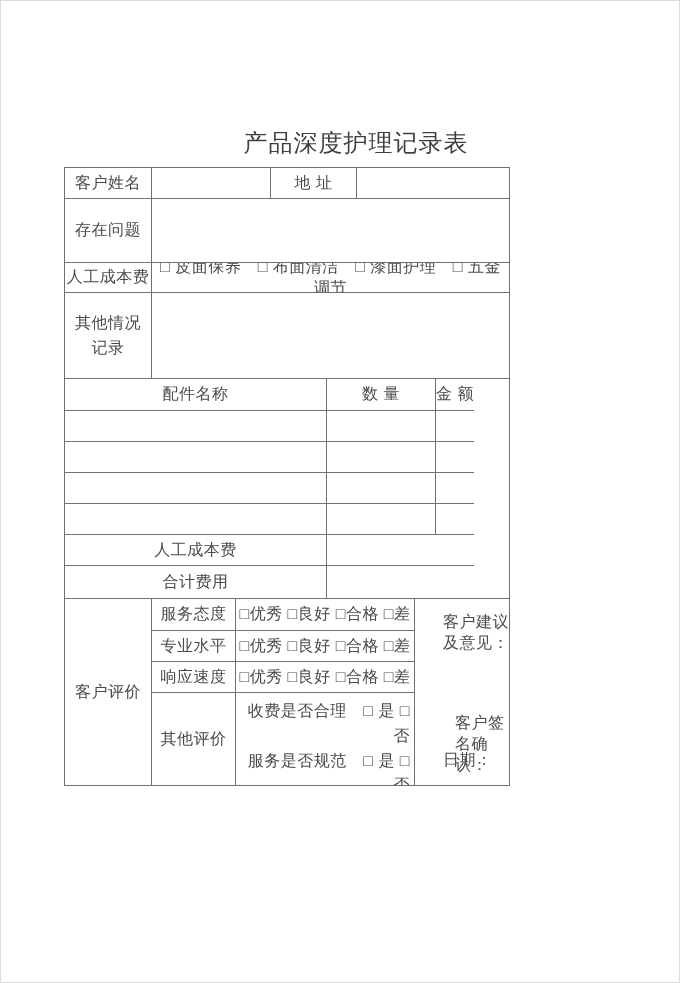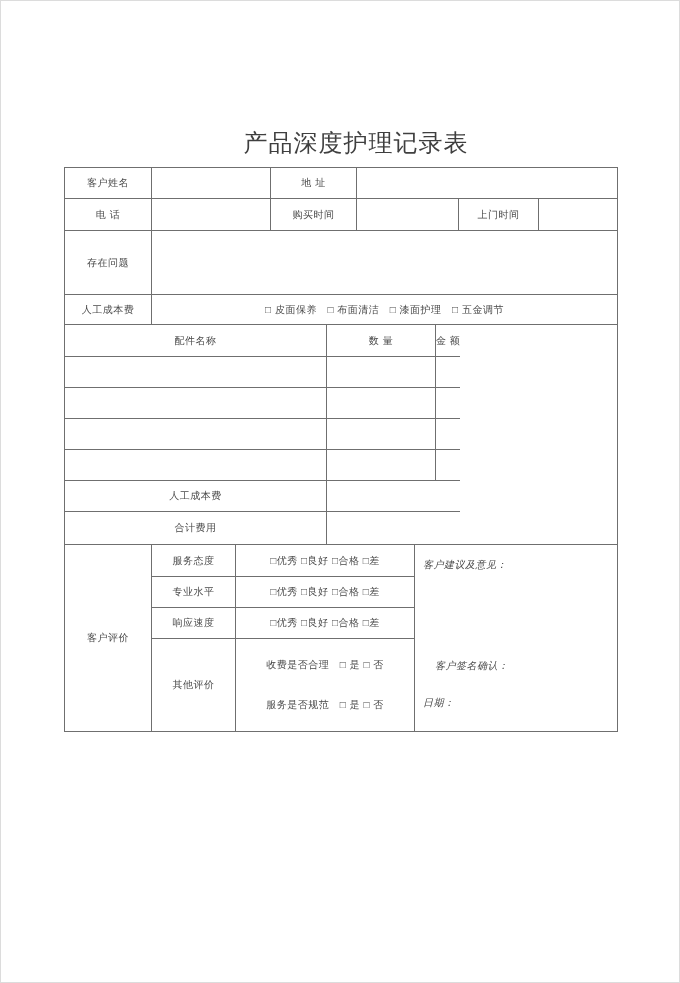--- a/index.html
+++ b/index.html
@@ -17,24 +17,24 @@
     font-family:"Liberation Sans","DejaVu Sans",sans-serif;
     color:var(--text);
   }
   .title{
     position:absolute;top:126px;left:16px;width:100%;
     margin:0;text-align:center;
     font-size:24px;font-weight:500;line-height:1.3;
     color:#3f3f3f;letter-spacing:1px;
   }
   .form{
-    position:absolute;left:63px;top:166px;width:554px;
+    position:absolute;left:63px;top:166px;width:446px;
     box-sizing:border-box;
     border:1px solid var(--border);
-    font-size:10px;
+    font-size:16px;
   }
   .row{display:flex;border-bottom:1px solid var(--border);box-sizing:border-box;}
   .row.last{border-bottom:none;}
   .cell{
     box-sizing:border-box;
     border-right:1px solid var(--border);
     display:flex;align-items:center;justify-content:center;
     text-align:center;letter-spacing:0.5px;
     overflow:hidden;
   }
@@ -48,21 +48,21 @@
   .w119{width:119px;flex:0 0 119px;}
   .w86{width:86px;flex:0 0 86px;}
   .w102{width:102px;flex:0 0 102px;}
   .w80{width:80px;flex:0 0 80px;}
   .w262{width:262px;flex:0 0 262px;}
   .w109{width:109px;flex:0 0 109px;}
   .w84{width:84px;flex:0 0 84px;}
   .midcol{width:263px;flex:0 0 263px;border-right:1px solid var(--border);}
   .other-items{justify-content:space-around;padding:6px 4px;text-align:right;}
   .eval-right{position:relative;display:block;text-align:left;}
-  .eval-right .note{position:absolute;left:8px;letter-spacing:0.5px;font-style:italic;}
+  .eval-right .note{position:absolute;left:28px;letter-spacing:0.5px;}
   .note-suggest{top:13px;}
   .note-sign{top:114px;margin-left:12px;}
   .note-date{top:151px;}
   .h31{height:31px;} .h32{height:32px;} .h30{height:30px;}
   .h64{height:64px;} .h89{height:89px;} .h86{height:86px;}
   .h92{height:92px;} .h220{height:220px;} .h186{height:186px;}
 </style>
 </head>
 <body>
 
@@ -72,40 +72,39 @@
 
   <div class="form">
 
     <div class="row h31">
       <div class="cell w87">客户姓名</div>
       <div class="cell w119"></div>
       <div class="cell w86">地 址</div>
       <div class="cell grow lastc"></div>
     </div>
 
-    <div class="row h32">
-      <div class="cell w87">电 话</div>
-      <div class="cell w119"></div>
-      <div class="cell w86">购买时间</div>
-      <div class="cell w102"></div>
-      <div class="cell w80">上门时间</div>
-      <div class="cell grow lastc"></div>
-    </div>
 
     <div class="row h64">
       <div class="cell w87">存在问题</div>
       <div class="cell grow lastc"></div>
     </div>
 
     <div class="row h30">
       <div class="cell w87">人工成本费</div>
       <div class="cell grow lastc">□ 皮面保养　□ 布面清洁　□ 漆面护理　□ 五金调节</div>
     </div>
 
 
+    <div class="row h86">
+      <div class="cell w87 col">
+        <div>其他情况</div>
+        <div>记录</div>
+      </div>
+      <div class="cell grow lastc"></div>
+    </div>
 
     <div class="row h220">
       <div class="subcol grow">
         <div class="srow h32">
           <div class="cell w262">配件名称</div>
           <div class="cell w109">数 量</div>
           <div class="cell grow lastc">金 额</div>
         </div>
         <div class="srow h31">
           <div class="cell w262"></div>

